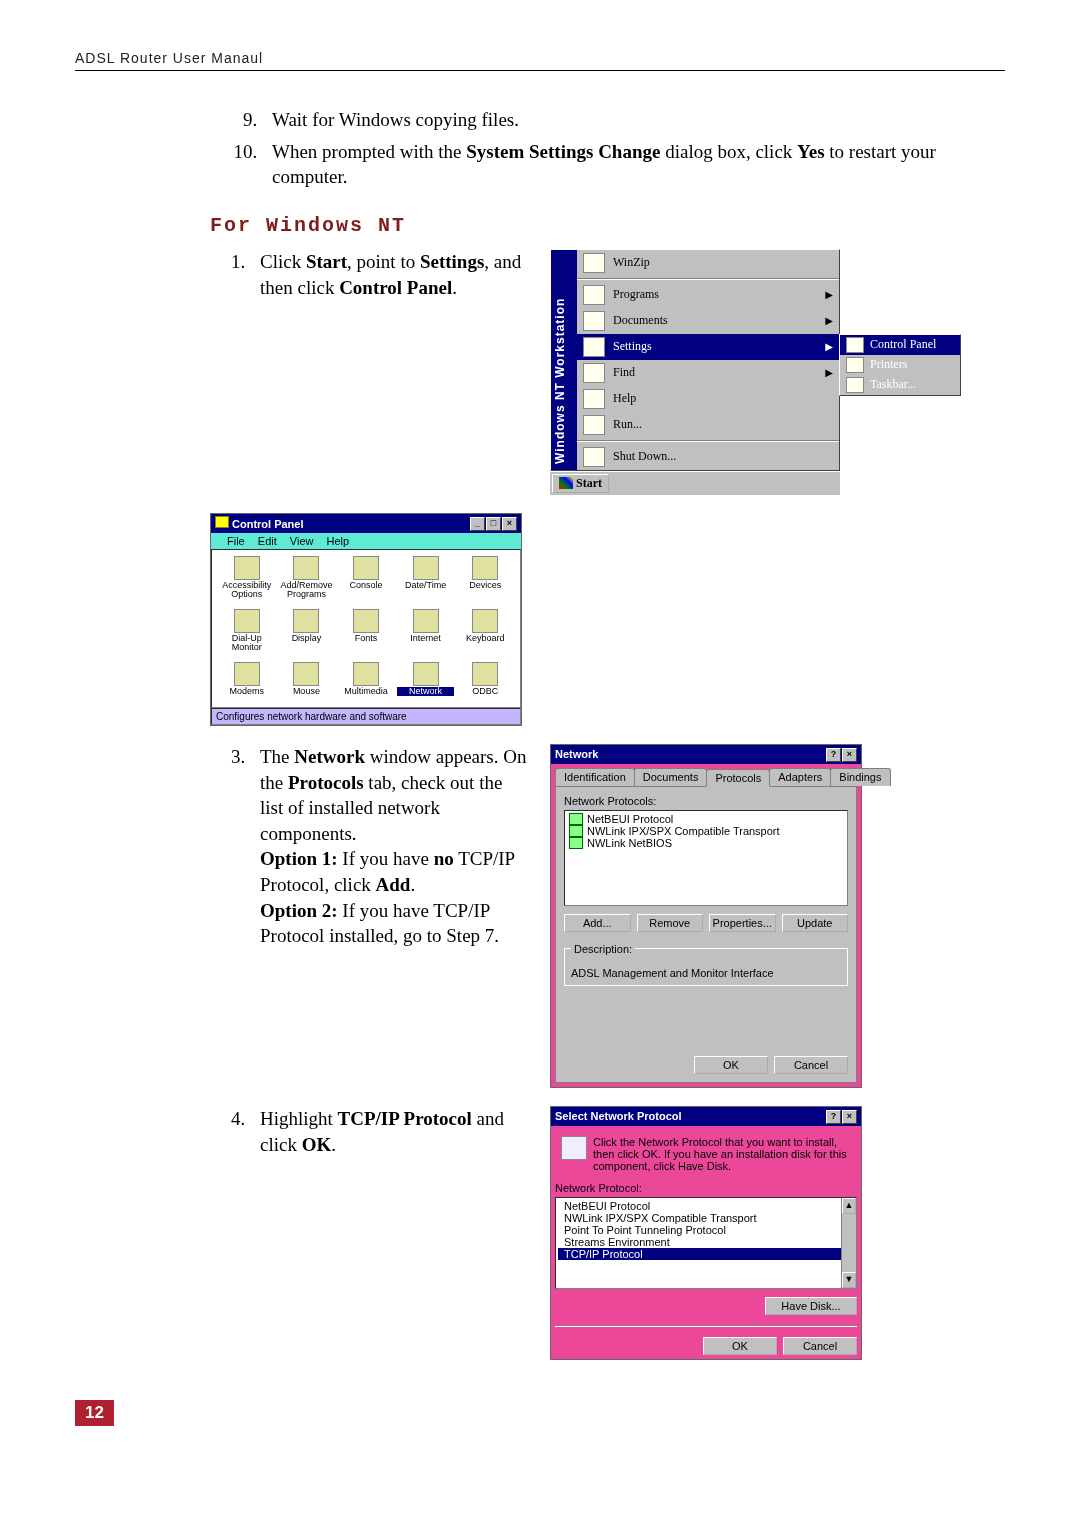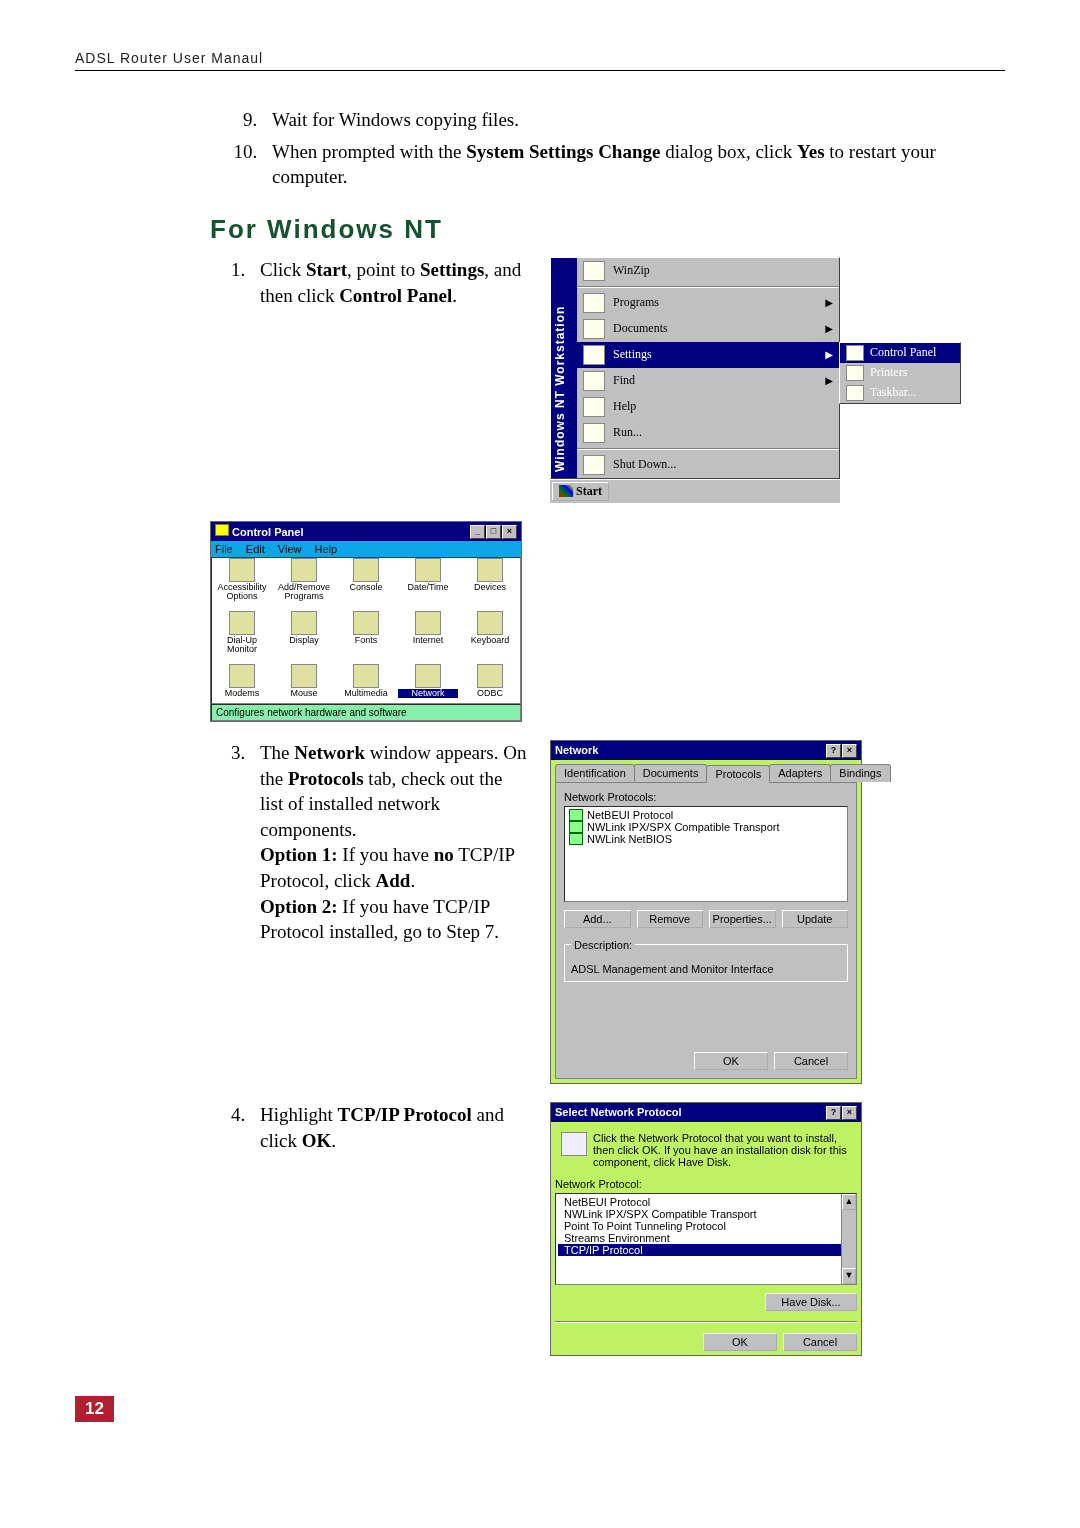--- a/index.html
+++ b/index.html
@@ -34,24 +34,24 @@
   }
   ol.steps > li {
     font-size: 19px;
     line-height: 1.35;
     margin-bottom: 6px;
   }
   .step-bold { font-weight: bold; }
   ol.top-list { list-style: decimal; }
   ol.top-list > li { padding-left: 10px; }
   h2.section-heading {
-    font-family: Liberation Sans, sans-serif;
-    color: #14532d;
+    font-family: Liberation Mono, monospace;
+    color: #7f1d1d;
     font-weight: bold;
-    font-size: 26px;
+    font-size: 20px;
     letter-spacing: 2px;
     margin: 24px 0 12px 0;
   }
   .two-col {
     display: flex;
     align-items: flex-start;
     gap: 20px;
     margin-bottom: 18px;
   }
   .two-col .left {
@@ -89,28 +89,28 @@
   .titlebar-btns span {
     display:inline-block;
     width:13px;height:12px;
     background:#c0c0c0;
     border:1px solid #fff;
     border-right-color:#404040;
     border-bottom-color:#404040;
     font-size:9px;line-height:10px;text-align:center;color:#000;
     margin-left:1px;
   }
-  .win-body { padding:4px; background:#bef264; }
-  .menu-bar { background:#0ea5e9; padding:2px 4px; font-size:11px; }
+  .win-body { padding:4px; background:#ec4899; }
+  .menu-bar { background:#5eead4; padding:2px 16px; font-size:11px; }
   .menu-bar span { margin-right:10px; text-decoration: underline; text-decoration-color: transparent; }
   .menu-bar span::first-letter { text-decoration: underline; }
-  .icon-grid { background:#fff; border:1px inset #808080; height:145px; display:grid; grid-template-columns: repeat(5,1fr); gap:4px 2px; }
+  .icon-grid { background:#fff; border:1px inset #808080; height:145px; padding:6px; display:grid; grid-template-columns: repeat(5,1fr); gap:4px 2px; }
   .cp-icon { text-align:center; font-size:9px; line-height:1.05; }
   .cp-icon .gly { width:24px;height:22px;margin:0 auto 1px auto;background:#e0e0a0;border:1px solid #888;}
-  .status-bar { border:1px inset #808080; padding:2px 4px; font-size:10px; background:#86efac; }
+  .status-bar { border:1px inset #808080; padding:2px 4px; font-size:10px; background:#c4b5fd; }
   
   .startmenu-wrap { width:290px; background:#008080; padding:0; border:0; }
   .startmenu { display:flex; background:#c0c0c0; border:1px solid #fff; border-right-color:#404040; border-bottom-color:#404040; }
   .startside {
     width:22px;
     background:#000080;
     color:#fff;
     writing-mode: vertical-rl;
     transform: rotate(180deg);
     font-family: Arial, sans-serif;

